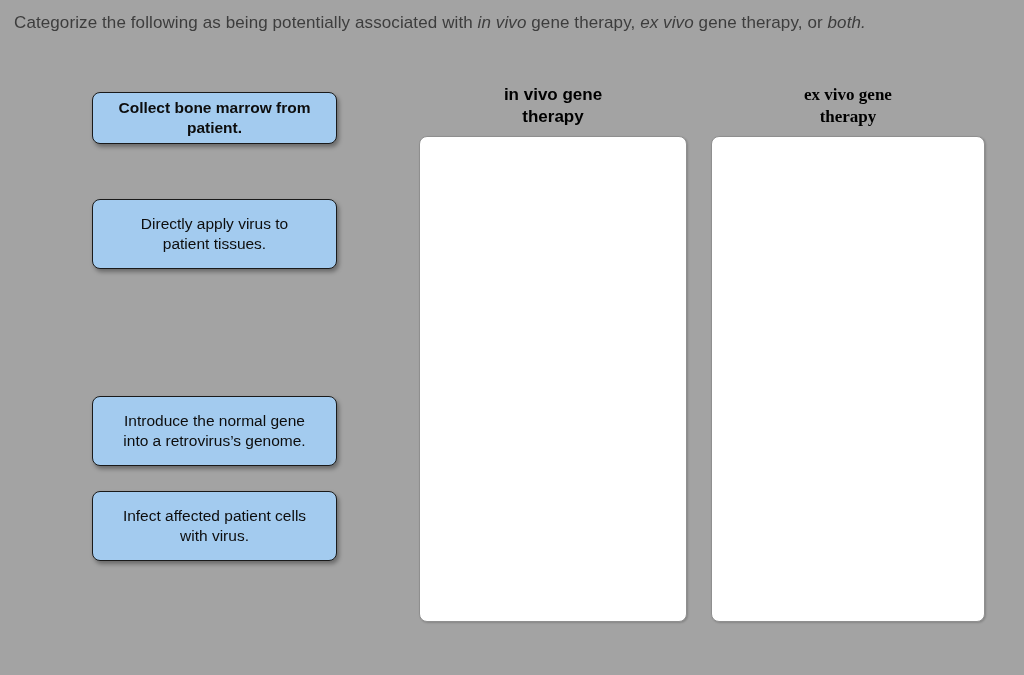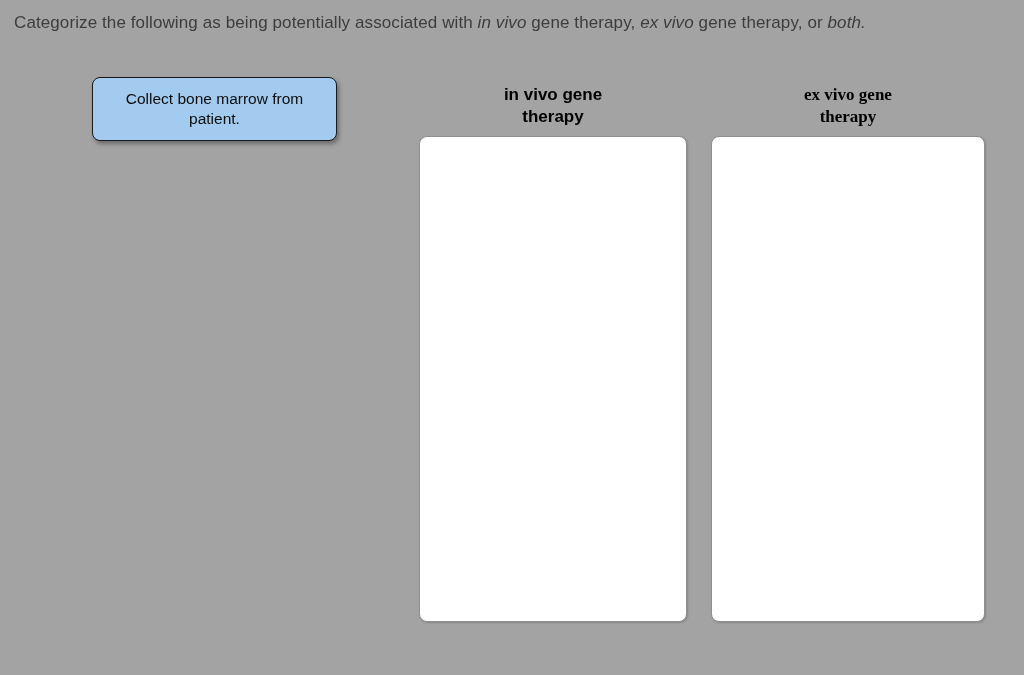--- a/index.html
+++ b/index.html
@@ -34,21 +34,21 @@
     display: flex;
     align-items: center;
     justify-content: center;
     text-align: center;
     font-size: 15.5px;
     line-height: 20px;
     color: #0d0d0d;
     white-space: pre-line;
     cursor: grab;
   }
-  .card-1 { top: 77px;  height: 64px; }
+  .card-1 { top: 92px;  height: 52px; font-weight: bold; }
   .card-2 { top: 199px; }
   .card-3 { top: 295px; }
   .card-4 { top: 396px; }
   .card-5 { top: 491px; }
   .card-6 { top: 587px; }
   .col-header {
     position: absolute;
     top: 84px;
     text-align: center;
     font-weight: bold;
@@ -73,20 +73,26 @@
 </style>
 </head>
 <body>
 
 <div class="stage">
 
   <div class="title"><span>Categorize the following as being potentially associated with </span><i>in vivo</i><span> gene therapy, </span><i>ex vivo</i><span> gene therapy, or </span><i>both.</i></div>
 
   <div class="card card-1">Collect bone marrow from
 patient.</div>
+  <div class="card card-2">Directly apply virus to
+patient tissues.</div>
+  <div class="card card-4">Introduce the normal gene
+into a retrovirus’s genome.</div>
+  <div class="card card-5">Infect affected patient cells
+with virus.</div>
 
   <div class="col-header col-header-1">in vivo gene
 therapy</div>
   <div class="col-header col-header-2">ex vivo gene
 therapy</div>
 
   <div class="dropzone dropzone-1"></div>
   <div class="dropzone dropzone-2"></div>
 
 </div>

